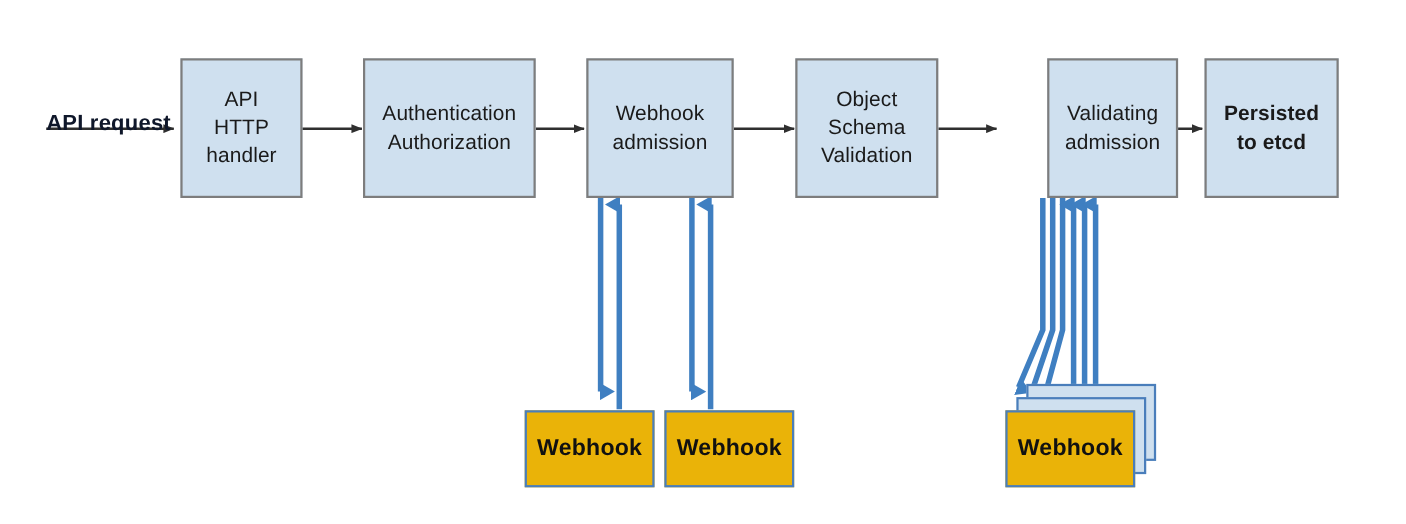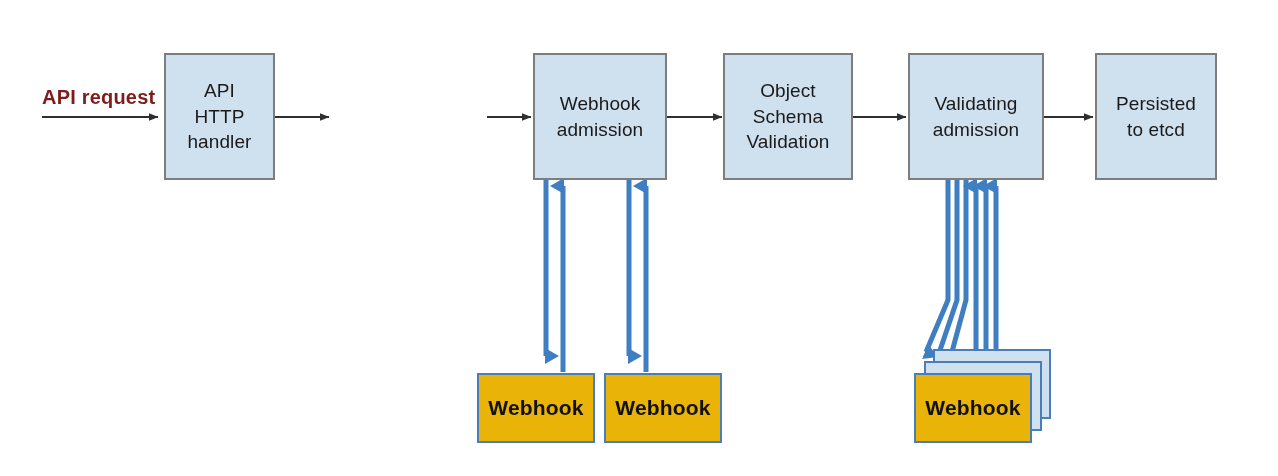--- a/index.html
+++ b/index.html
@@ -58,23 +58,24 @@
   .webhook-ghost {
     position: absolute;
     box-sizing: border-box;
     background: #cfe0ef;
     border: 2px solid #4a7ebb;
   }
   .entry-label {
     position: absolute;
     font-size: 20px;
     font-weight: bold;
-    color: #7f1d1d;
+    color: #0f172a;
     letter-spacing: 0.2px;
     white-space: nowrap;
+    margin-top: 15px;
   }
 </style>
 </head>
 <body>
 
 <div id="canvas">
 
   <svg id="diagram-svg" viewBox="0 0 1278 476" xmlns="http://www.w3.org/2000/svg">
     <defs>
       <marker id="arrowGray" markerWidth="10" markerHeight="8" refX="9.5" refY="4" orient="auto" markerUnits="userSpaceOnUse">
@@ -141,38 +142,42 @@
   </svg>
 
   <div class="entry-label" style="left:42px; top:86px;">API request</div>
 
   <div class="node-box" style="left:164px; top:53px; width:111px; height:127px;">
     <span class="label-lines">API
 HTTP
 handler</span>
   </div>
 
+  <div class="node-box" style="left:330px; top:53px; width:157px; height:127px;">
+    <span class="label-lines">Authentication
+Authorization</span>
+  </div>
 
   <div class="node-box" style="left:533px; top:53px; width:134px; height:127px;">
     <span class="label-lines">Webhook
 admission</span>
   </div>
 
   <div class="node-box" style="left:723px; top:53px; width:130px; height:127px;">
     <span class="label-lines">Object
 Schema
 Validation</span>
   </div>
 
-  <div class="node-box" style="left:908px; top:53px; width:136px; height:127px;">
+  <div class="node-box" style="left:952px; top:53px; width:119px; height:127px;">
     <span class="label-lines">Validating
 admission</span>
   </div>
 
-  <div class="node-box" style="left:1095px; top:53px; width:122px; height:127px;">
+  <div class="node-box" style="left:1095px; top:53px; width:122px; height:127px;font-weight:bold;">
     <span class="label-lines">Persisted
 to etcd</span>
   </div>
 
   <div class="webhook-box" style="left:477px; top:373px; width:118px; height:70px;">
     <span>Webhook</span>
   </div>
 
   <div class="webhook-box" style="left:604px; top:373px; width:118px; height:70px;">
     <span>Webhook</span>

